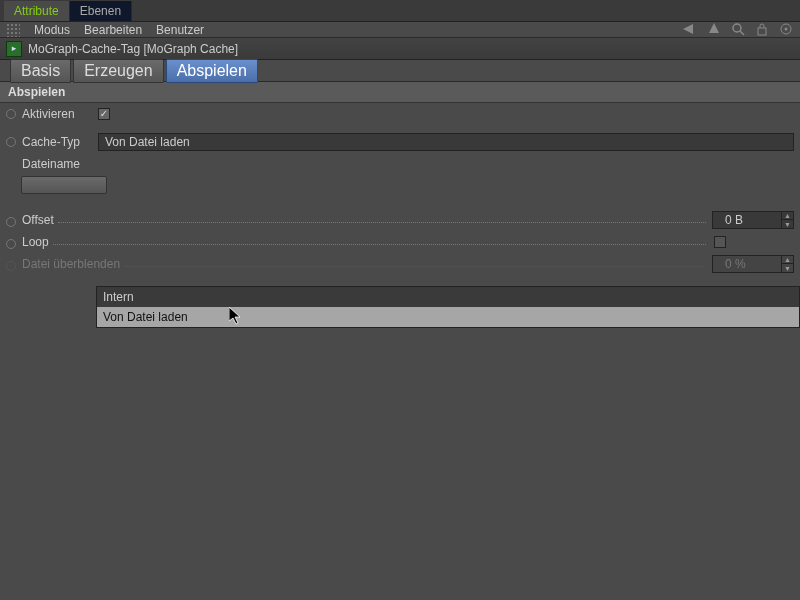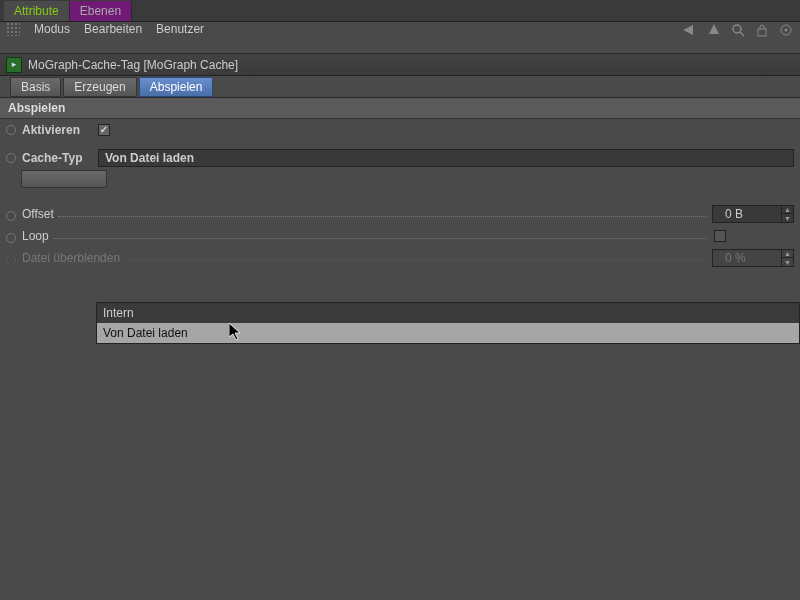--- a/index.html
+++ b/index.html
@@ -1,49 +1,49 @@
 <!DOCTYPE html>
 <html><head>
 <meta charset="utf-8">
 <style>
   * { box-sizing: border-box; margin: 0; padding: 0; font-family: Arial, Helvetica, sans-serif; }
   html, body { width: 800px; height: 600px; overflow: hidden; }
   body { background: #4a4a4a; color: #bbb; font-size: 12px; }
 
   
   .top-tabs { display: flex; align-items: flex-end; height: 22px; background: #3a3a3a; border-bottom: 1px solid #222; padding-left: 4px; }
-  .top-tab { padding: 3px 10px 3px 10px; background: #701a75; color: #aaa; border-right: 1px solid #2a2a2a; cursor: pointer; font-size: 12px; }
+  .top-tab { padding: 3px 10px 3px 10px; background: #0f172a; color: #aaa; border-right: 1px solid #2a2a2a; cursor: pointer; font-size: 12px; }
   .top-tab.active { color: #84cc16; background: #4a4a4a; }
 
   
-  .menu-bar { display: flex; align-items: flex-start; height: 32px; background: #4a4a4a; border-bottom: 1px solid #2a2a2a; padding: 0 6px; }
+  .menu-bar { display: flex; align-items: flex-end; height: 16px; background: #4a4a4a; border-bottom: 1px solid #2a2a2a; padding: 0 6px; }
   .menu-left { display: flex; align-items: center; gap: 14px; }
   .menu-grip { width: 14px; height: 14px; background-image: radial-gradient(#777 1px, transparent 1px); background-size: 4px 4px; }
   .menu-item { color: #ccc; cursor: pointer; }
   .menu-spacer { flex: 1; }
   .menu-icons { display: flex; align-items: center; gap: 8px; }
   .menu-icon { width: 16px; height: 16px; display: flex; align-items: center; justify-content: center; color: #888; cursor: pointer; }
 
   
   .obj-row { display: flex; align-items: center; height: 22px; background: linear-gradient(#434343,#3a3a3a); border-bottom: 1px solid #222; padding: 0 6px; gap: 6px; }
   .obj-icon { width: 16px; height: 16px; background: #2b6d2b; border: 1px solid #0b3b0b; display:flex; align-items:center; justify-content:center; }
   .obj-icon span { color:#cde; font-size:9px; line-height:1; }
   .obj-title { color: #ccc; }
 
   
   .sub-tabs { display: flex; align-items: center; height: 22px; background: #4a4a4a; border-bottom: 1px solid #2a2a2a; padding-left: 10px; gap: 2px; }
-  .sub-tab { padding: 2px 10px; background: linear-gradient(#6a6a6a,#555); color: #ddd; border: 1px solid #333; border-radius: 1px; cursor: pointer; font-size: 12px; }
+  .sub-tab { padding: 2px 10px; background: linear-gradient(#6a6a6a,#555); color: #ddd; border: 1px solid #333; border-radius: 1px; cursor: pointer; font-size: 16px; }
   .sub-tab.active { background: linear-gradient(#6a8fce,#4a6ea8); color: #fff; border-color: #2a4a7a; }
 
   
   .section-header { background: #5a5a5a; color: #ddd; font-weight: bold; padding: 3px 8px; border-bottom: 1px solid #333; font-size:12px; }
 
   
   .attr-area { background: #4a4a4a; }
-  .attr-row { display: flex; align-items: center; height: 22px; padding: 0 6px; font-weight: bold; }
+  .attr-row { display: flex; align-items: center; height: 22px; padding: 0 6px; }
   .anim-dot { width: 10px; height: 10px; border-radius: 50%; border: 1px solid #777; background: #4a4a4a; margin-right: 6px; flex-shrink:0; }
   .anim-dot.dim { border-color:#555; }
   .attr-label { color: #ccc; width: 76px; flex-shrink:0; }
   .attr-label.dim { color: #777; }
   .attr-check { width: 12px; height: 12px; border: 1px solid #222; background: #666; display:flex; align-items:center; justify-content:center; color:#ddd; font-size:10px; line-height:1; cursor:pointer; }
 
   .dotted-row { display:flex; align-items:center; height:22px; padding:0 6px; }
   .dotted-row .label-wrap { display:flex; align-items:flex-end; flex-shrink:0; }
   .dotted-fill { flex:1; border-bottom: 1px dotted #777; height: 8px; margin: 0 6px 3px 4px; }
   .dotted-fill.dim { border-bottom-color:#555; }
@@ -143,20 +143,24 @@
   </div>
 
   <div style="height:6px"></div>
 
   <div class="attr-row">
     <div class="anim-dot"></div>
     <span class="attr-label">Cache-Typ</span>
     <div class="dd-field">Von Datei laden</div>
   </div>
 
+  <div class="attr-row">
+    <div style="width:16px"></div>
+    <span class="attr-label">Dateiname</span>
+  </div>
 
   <div class="attr-row" style="height:20px;">
     <div class="path-btn"></div>
   </div>
 
   <div class="dd-open">
     <div class="dd-option">Intern</div>
     <div class="dd-option hl">Von Datei laden</div>
   </div>
 

